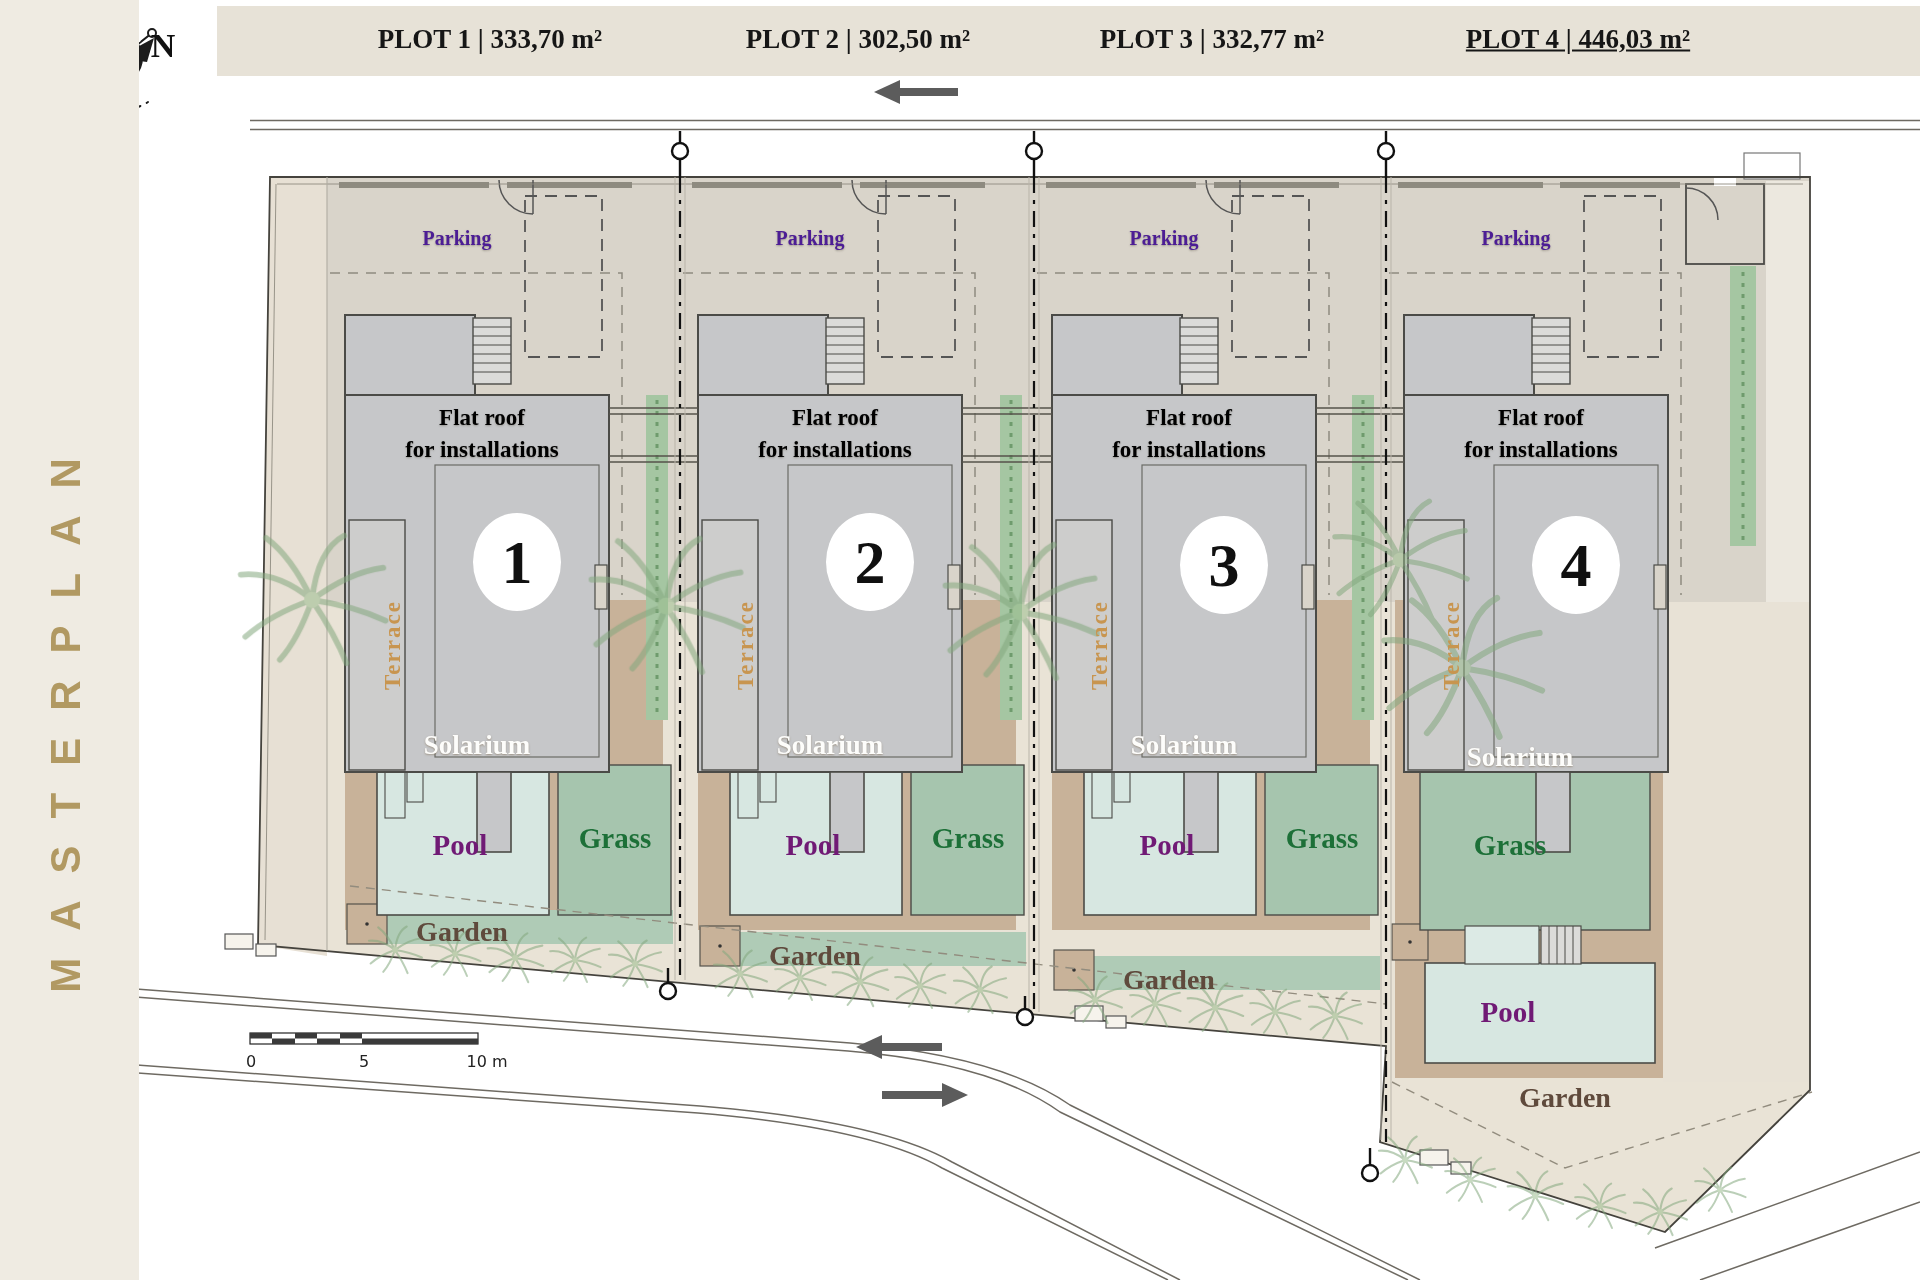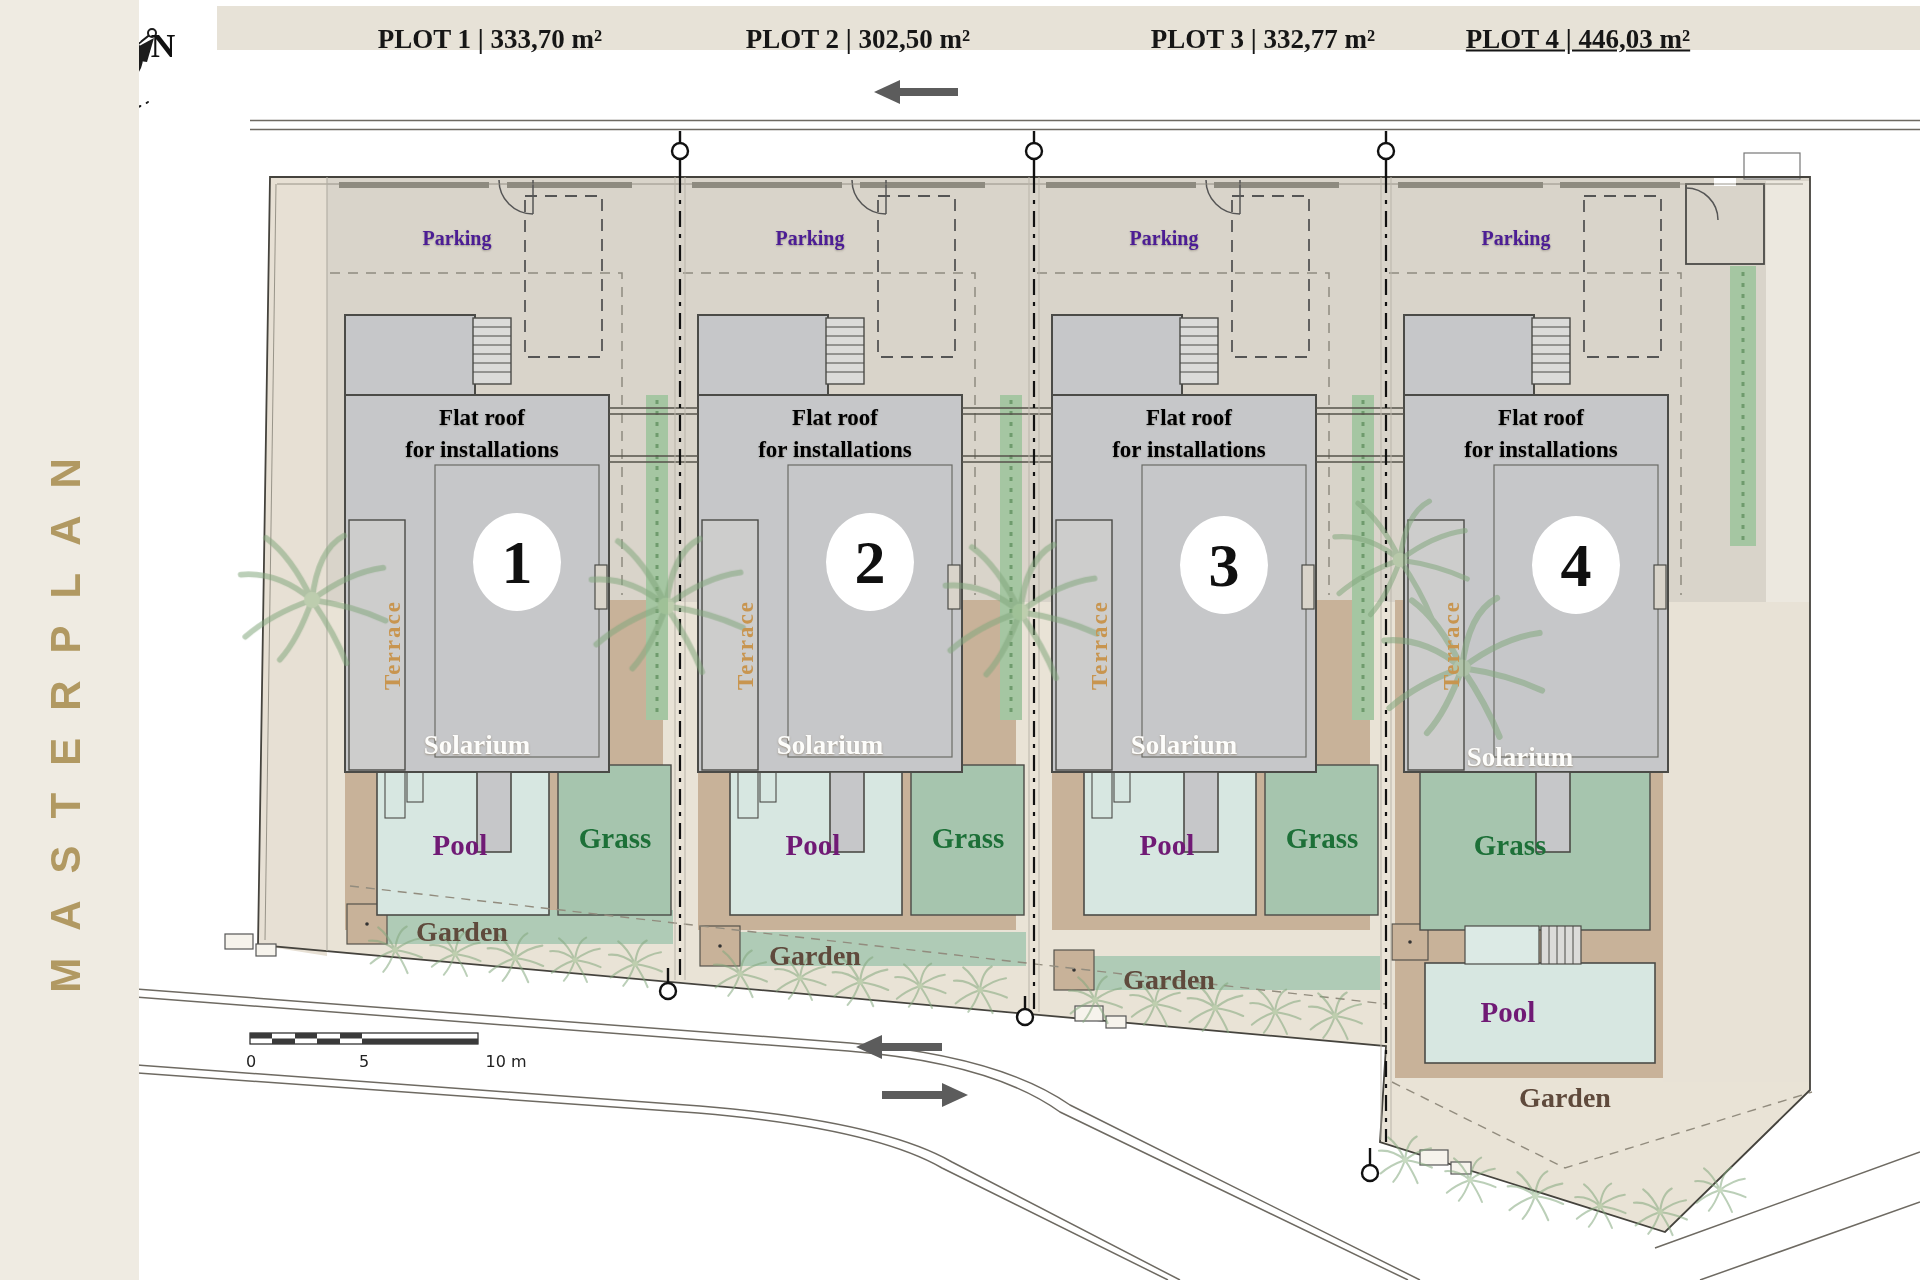--- a/index.html
+++ b/index.html
@@ -4,21 +4,21 @@
 <style>
   html,body{margin:0;padding:0;background:#fff;}
   #stage{position:relative;width:1920px;height:1280px;background:#ffffff;overflow:hidden;
          font-family:"Liberation Serif", serif;}
   
   #sidebar{position:absolute;left:0;top:0;width:139px;height:1280px;background:#EFEBE2;}
   #brand{position:absolute;left:66px;top:712px;transform:translate(-50%,-50%) rotate(-90deg);
          font-family:"Liberation Sans", sans-serif;font-weight:bold;font-size:42px;
          letter-spacing:27px;color:#B19962;white-space:nowrap;}
   
-  #hdr{position:absolute;left:217px;top:6px;width:1703px;height:44px;background:#E7E2D7;}
+  #hdr{position:absolute;left:217px;top:6px;width:1703px;height:70px;background:#E7E2D7;}
   .hdr-label{position:absolute;top:33px;transform:translate(-50%,-50%);font-weight:bold;
              font-size:27px;color:#161616;white-space:nowrap;}
   
   .lbl{position:absolute;transform:translate(-50%,-50%);white-space:nowrap;font-weight:bold;}
   .lbl-white{color:#4c1d95;font-size:20px;text-shadow:0 1px 2px rgba(90,85,70,.45);}
   .lbl-flat{color:#000000;font-size:23px;text-shadow:0 1px 2px rgba(90,85,70,.4);text-align:center;}
   .lbl-solarium{color:#FDFDFB;font-size:27px;text-shadow:0 1px 2px rgba(120,100,70,.5);}
   .lbl-pool{color:#701a75;font-size:29px;}
   .lbl-grass{color:#1D7038;font-size:29px;}
   .lbl-garden{color:#5F4A3C;font-size:28px;}
@@ -339,21 +339,21 @@
 
 <div id="sidebar">
   <div id="brand">MASTERPLAN</div>
 </div>
 
 <div id="north">N</div>
 
 <div id="hdr">
   <span class="hdr-label" style="left:273px;">PLOT 1 | 333,70 m²</span>
   <span class="hdr-label" style="left:641px;">PLOT 2 | 302,50 m²</span>
-  <span class="hdr-label" style="left:1046px;">PLOT 3 | 332,77 m²</span>
+  <span class="hdr-label" style="left:995px;">PLOT 3 | 332,77 m²</span>
   <span class="hdr-label" style="left:1361px;text-decoration:underline;">PLOT 4 | 446,03 m²</span>
 </div>
 
 <div>
   <div class="lbl lbl-white" style="left:457px;top:238px;">Parking</div>
   <div class="lbl lbl-flat" style="left:482px;top:418px;">Flat roof</div>
   <div class="lbl lbl-flat" style="left:482px;top:450px;">for installations</div>
   <div class="num-circle" style="left:517px;top:562px;">1</div>
   <div class="lbl lbl-terrace" style="left:393px;top:645px;">Terrace</div>
   <div class="lbl lbl-solarium" style="left:477px;top:745px;">Solarium</div>
@@ -394,16 +394,16 @@
   <div class="lbl lbl-terrace" style="left:1452px;top:645px;">Terrace</div>
   <div class="lbl lbl-solarium" style="left:1520px;top:757px;">Solarium</div>
   <div class="lbl lbl-grass" style="left:1510px;top:845px;">Grass</div>
   <div class="lbl lbl-pool" style="left:1508px;top:1012px;">Pool</div>
   <div class="lbl lbl-garden" style="left:1565px;top:1098px;">Garden</div>
 </div>
 
 <div>
   <span class="scale-lbl" style="left:251px;top:1052px;">0</span>
   <span class="scale-lbl" style="left:364px;top:1052px;">5</span>
-  <span class="scale-lbl" style="left:506px;top:1052px;">10 m</span>
+  <span class="scale-lbl" style="left:487px;top:1052px;">10 m</span>
 </div>
 
 </div>
 
 </body></html>

